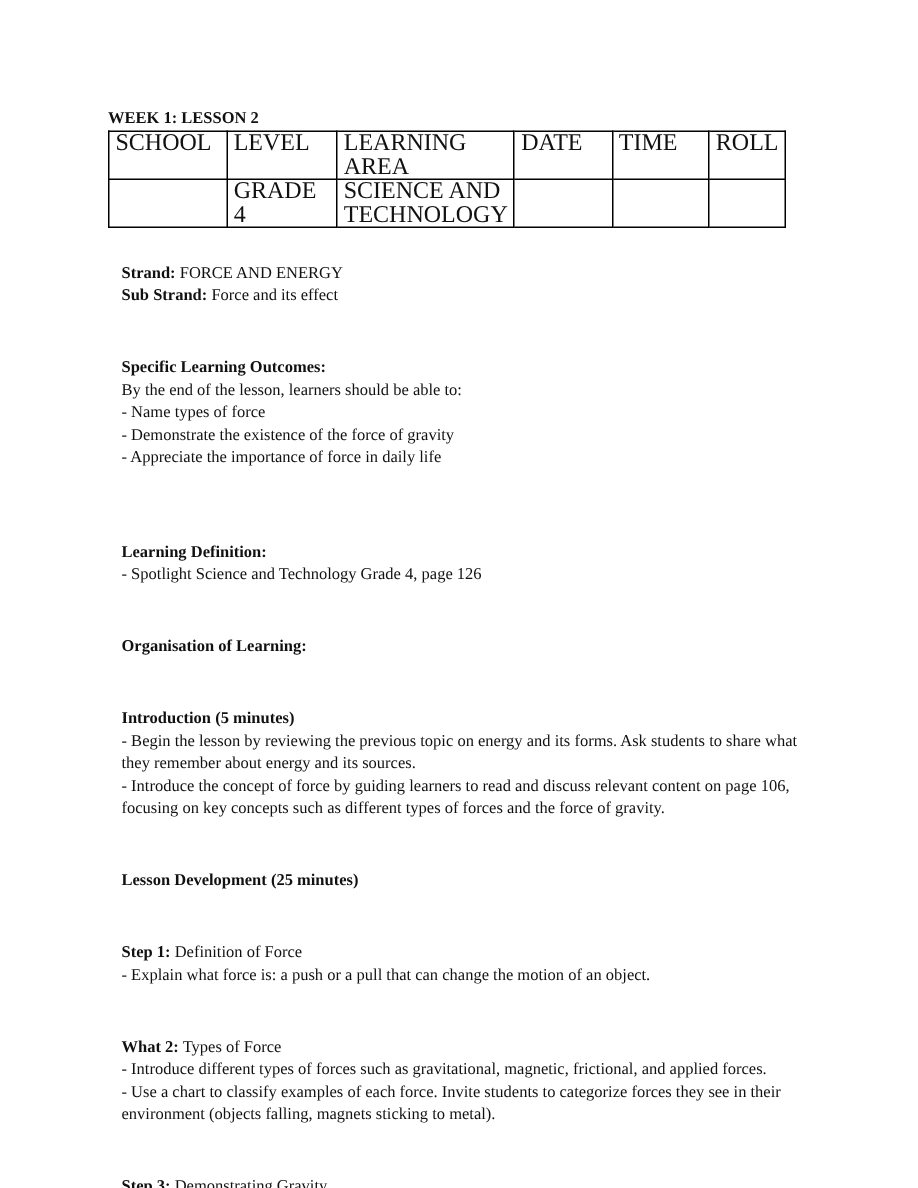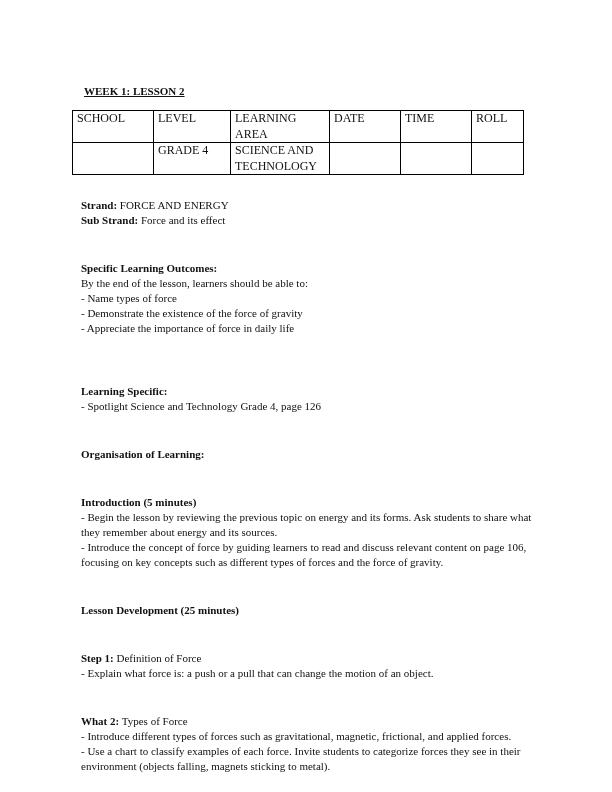--- a/index.html
+++ b/index.html
@@ -2,24 +2,24 @@
 <html><head>
 <meta charset="utf-8">
 <style>
   html, body { margin: 0; padding: 0; background: #ffffff; }
   body {
     width: 612px; height: 792px; position: relative; overflow: hidden;
     font-family: "Liberation Serif", serif; color: #111111;
     font-size: 11px;
   }
   .page { position: absolute; left: 72px; top: 72px; width: 470px; }
-  .title { font-weight: bold; font-size: 11px; line-height: 14px; margin: 12px; text-decoration: underline; }
+  .title { font-weight: bold; font-size: 11px; line-height: 14px; margin: 0; }
   table.info {
     border-collapse: collapse; width: 452px; margin-top: 1px;
-    font-size: 12px; line-height: 15.5px;
+    font-size: 16px; line-height: 15.5px;
   }
   table.info td {
     border: 1px solid #000; vertical-align: top; padding: 0 4px;
   }
   table.info tr.r1 td { height: 31px; }
   table.info tr.r2 td { height: 31px; }
   .block { margin: 9px; line-height: 15px; }
   .b { font-weight: bold; }
   .gap { height: 15px; }
   p { margin: 0; }
@@ -67,21 +67,21 @@
     <p>- Demonstrate the existence of the force of gravity</p>
     <p>- Appreciate the importance of force in daily life</p>
   </div>
 
   <div class="gap"></div>
 
 
   <div class="gap"></div>
 
   <div class="block">
-    <p class="b">Learning Specific:</p>
+    <p class="b">Learning Definition:</p>
     <p>- Spotlight Science and Technology Grade 4, page 126</p>
   </div>
 
   <div class="gap"></div>
 
   <div class="block">
     <p class="b">Organisation of Learning:</p>
   </div>
 
   <div class="gap"></div>

